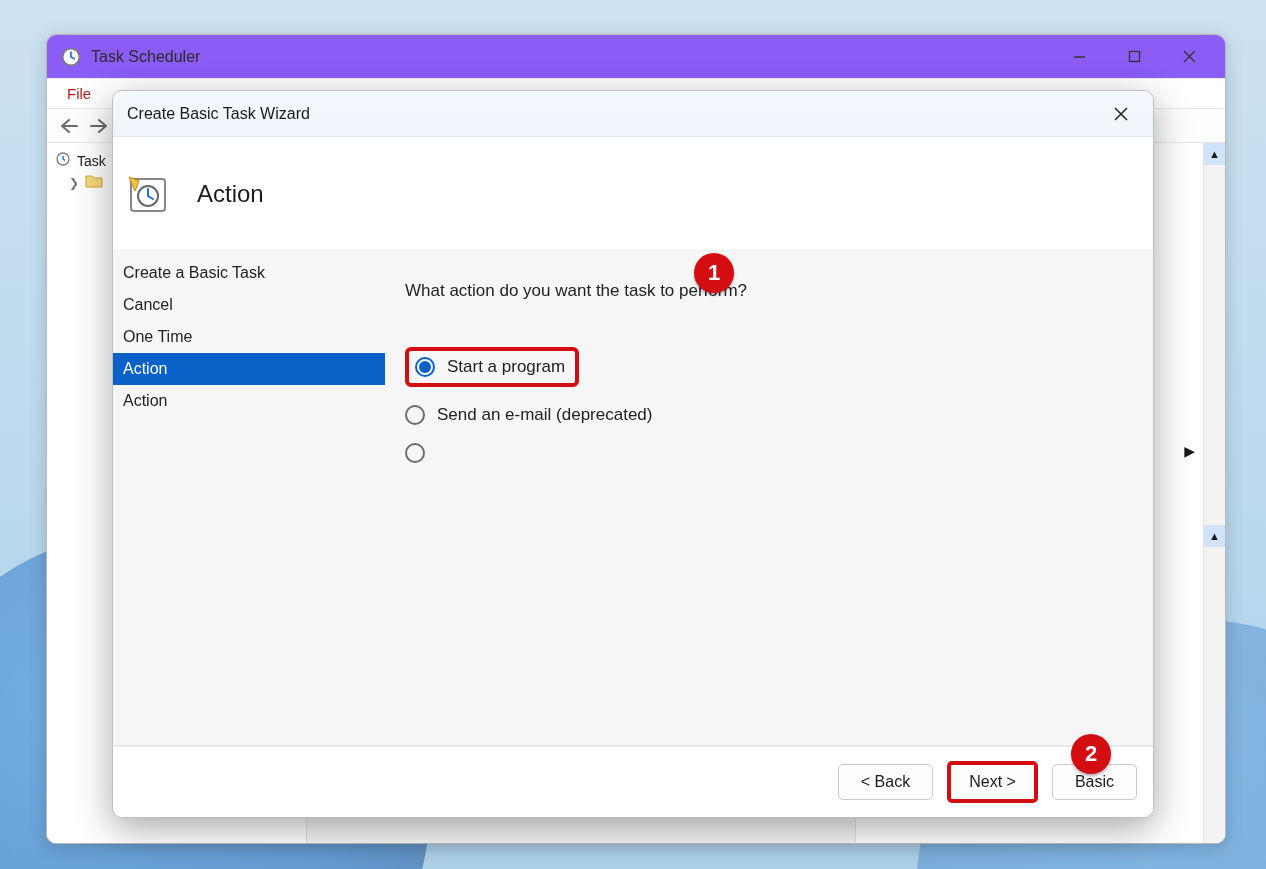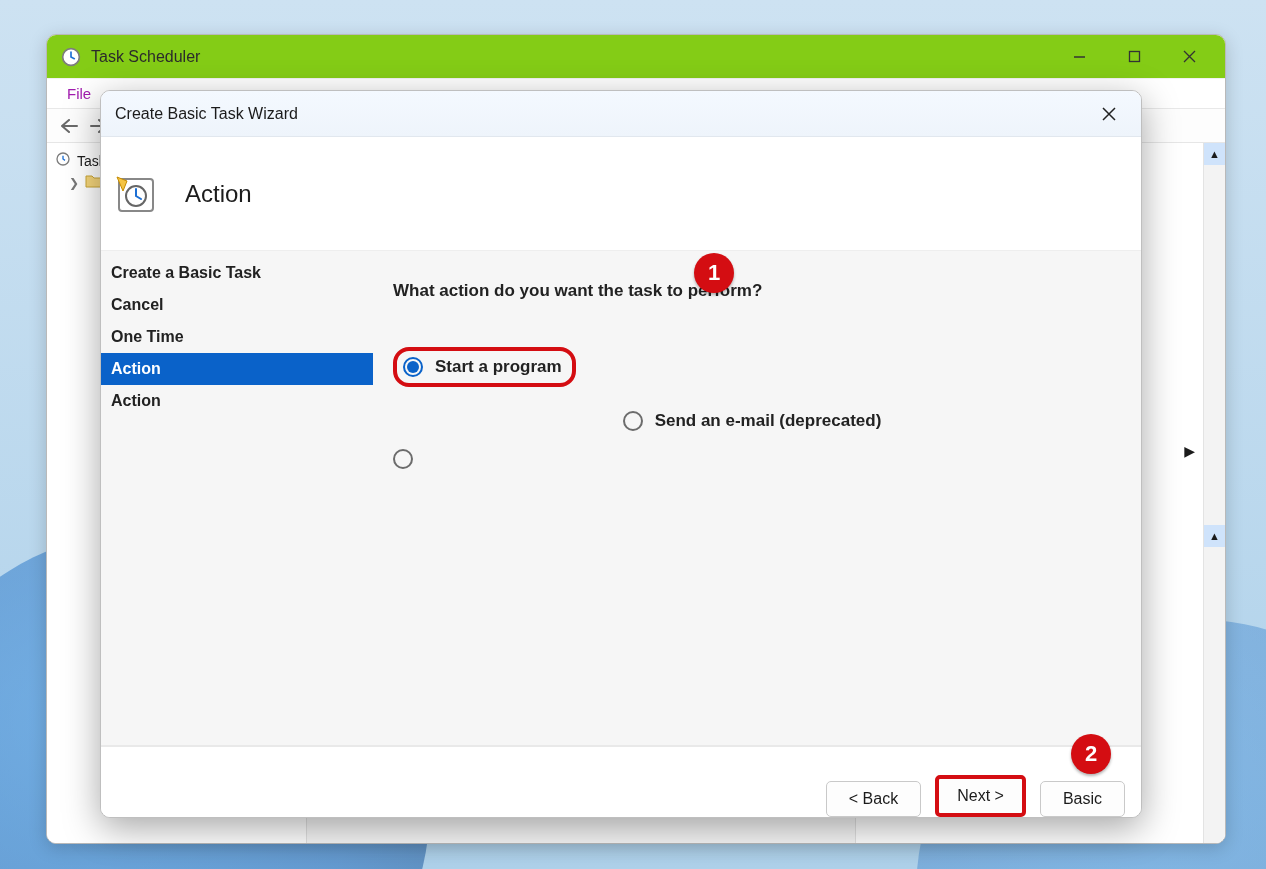--- a/index.html
+++ b/index.html
@@ -47,21 +47,21 @@
     border: 1px solid #b9b9b9;
     border-radius: 10px;
     box-shadow: 0 4px 18px rgba(0,0,0,0.18);
     overflow: hidden;
   }
   .parent-titlebar {
     height: 44px;
     display: flex;
     align-items: center;
     padding: 0 8px 0 14px;
-    background: #84cc16;
+    background: #8b5cf6;
     border-bottom: 1px solid #f2f2f2;
   }
   .parent-titlebar .app-icon {
     width: 20px;
     height: 20px;
     margin-right: 10px;
   }
   .parent-title { font-size: 16px; color: #2b2b2b; }
   .winbtns { margin-left: auto; display: flex; }
   .winbtn {
@@ -75,21 +75,21 @@
   .winbtn svg { width: 13px; height: 13px; }
   .parent-menubar {
     height: 30px;
     display: flex;
     align-items: center;
     padding: 0 10px;
     background: #fff;
     border-bottom: 1px solid #e8e8e8;
     font-size: 15px;
   }
-  .parent-menubar span { padding: 0 10px; color: #a21caf; }
+  .parent-menubar span { padding: 0 10px; color: #b91c1c; }
   .parent-toolbar {
     height: 34px;
     background: #fdfdfd;
     border-bottom: 1px solid #e6e6e6;
     display: flex;
     align-items: center;
     padding-left: 8px;
     gap: 2px;
   }
   .tbtn { width: 28px; height: 26px; display:flex; align-items:center; justify-content:center; }
@@ -110,21 +110,21 @@
     background:#fff;
     position: relative;
   }
   .right-scroll { position:absolute; right:0; top:0; bottom:0; width:22px; background:#f3f3f3; border-left:1px solid #e3e3e3; }
   .scroll-up, .scroll-dn { height:22px; background:#cfe3fb; display:flex; align-items:center; justify-content:center; color:#1a1a1a; font-size:11px; }
   .spacer-up { height: 360px; }
   .right-triangle { position:absolute; right:30px; top: 300px; font-size:14px; }
   
   .wizard {
     position: absolute;
-    left: 100px;
+    left: 112px;
     top: 90px;
     width: 1042px;
     height: 728px;
     background: #ffffff;
     border: 1px solid #bfbfbf;
     border-radius: 10px;
     box-shadow: 0 10px 36px rgba(0,0,0,0.35);
     overflow: hidden;
     display: flex;
     flex-direction: column;
@@ -157,21 +157,20 @@
   }
   .wizard-header h1 {
     font-size: 24px;
     font-weight: 400;
     color: #1c1c1c;
   }
   .wizard-body {
     flex: 1;
     display: flex;
     background: #f6f6f6;
-    font-weight: bold;
   }
   .wizard-nav {
     width: 272px;
     padding-top: 6px;
     font-size: 16px;
   }
   .nav-item { height: 32px; display:flex; align-items:center; padding-left:10px; color:#222; }
   .nav-item.indent { }
   .nav-item.selected { background:#0a62c9; color:#fff; }
   .wizard-content {
@@ -185,39 +184,39 @@
   .radio-row { display:flex; align-items:center; gap:12px; }
   .radio {
     width: 20px; height: 20px; border:2px solid #6c6c6c; border-radius:50%;
     display:flex; align-items:center; justify-content:center;
     flex-shrink:0;
   }
   .radio.checked { border-color:#0a62c9; }
   .radio.checked::after { content:""; width:12px; height:12px; background:#0a62c9; border-radius:50%; }
   .opt-box1 {
     border: 4px solid #d40d12;
-    border-radius: 16px;
+    border-radius: 6px;
     padding: 6px 10px 6px 6px;
     display:inline-flex; gap:12px;
   }
   .callout {
     width: 40px; height: 40px;
     background:#d40d12; border-radius:50%;
     color:#fff; font-weight:700; font-size:22px;
     display:flex; align-items:center; justify-content:center;
     box-shadow: 0 2px 3px rgba(0,0,0,0.3);
   }
   .callout.c1 { position:absolute; left: 694px; top: 253px; }
   .callout.c2 { position:absolute; left: 1071px; top: 734px; }
 
   .wizard-footer {
     height: 72px;
     border-top: 2px solid #e9e9e9;
     background:#fff;
-    display:flex; align-items:flex-end; justify-content:flex-end;
+    display:flex; align-items:center; justify-content:flex-end;
     gap: 14px; padding-right: 16px;
   }
   .btn {
     height: 36px;
     padding: 0 22px;
     border:1px solid #c9c9c9;
     border-radius:5px;
     background:#fdfdfd;
     font-size:16px;
     color:#1b1b1b;
@@ -335,21 +334,21 @@
     </div>
     <div class="wizard-content">
       <div class="prompt">What action do you want the task to perform?</div>
       <div class="radio-group">
         <div style="display:flex;align-items:center;gap:16px;">
           <label class="opt-box1">
             <span class="radio checked"></span>
             <span>Start a program</span>
           </label>
         </div>
-        <label class="radio-row" style="margin-top:6px;justify-content:center;">
+        <label class="radio-row" style="">
           <span class="radio"></span>
           <span>Send an e-mail (deprecated)</span>
         </label>
         <label class="radio-row">
           <span class="radio"></span>
         </label>
       </div>
     </div>
   </div>
   <div class="wizard-footer">

